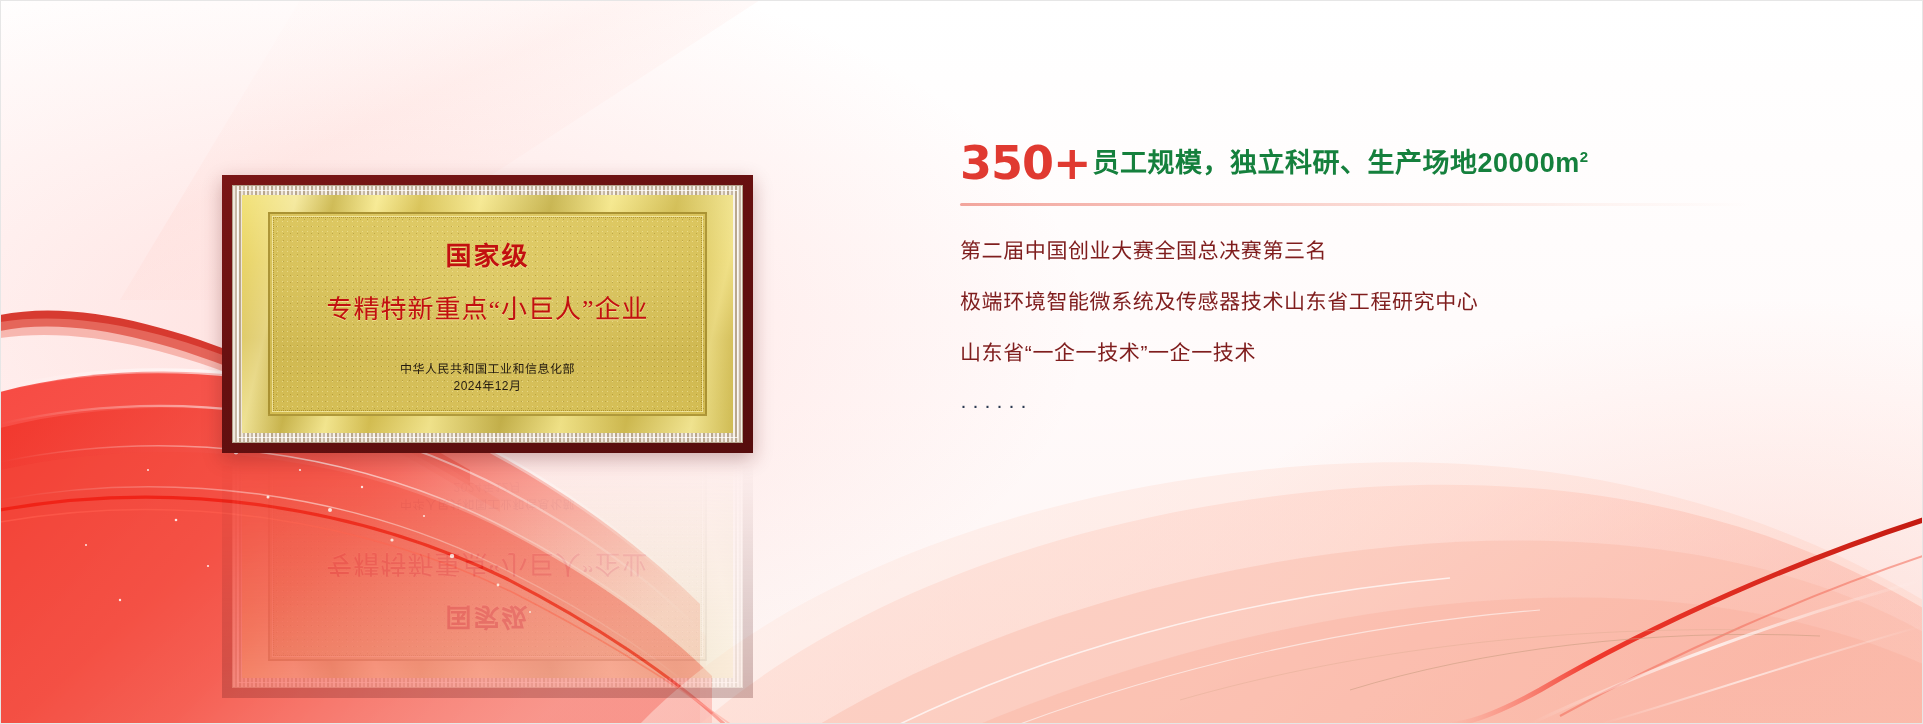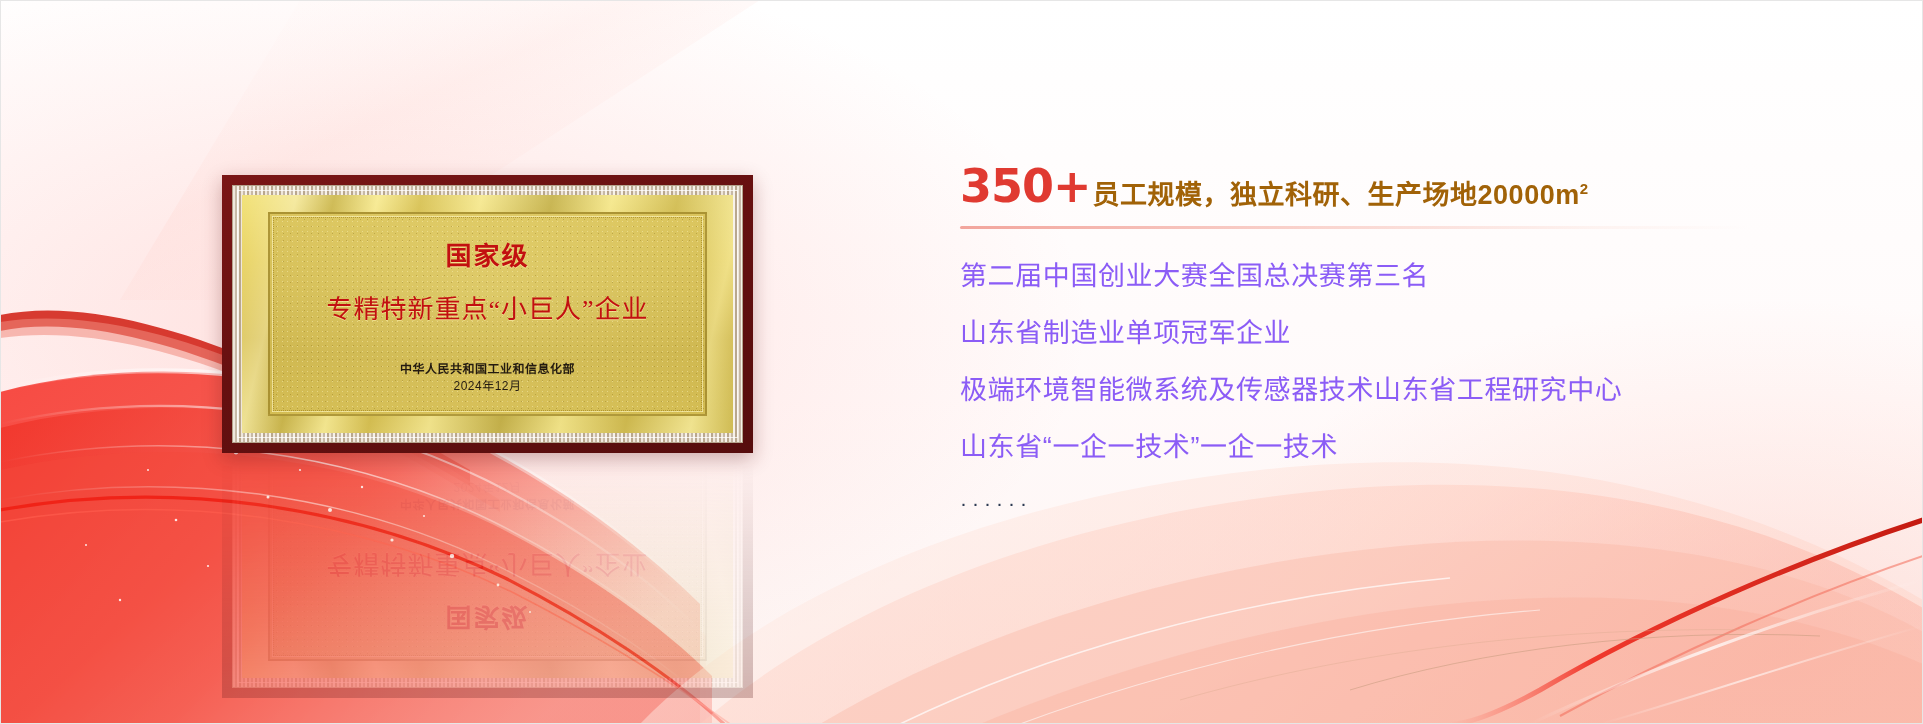--- a/index.html
+++ b/index.html
@@ -115,21 +115,21 @@
   }
   .pl-t2 {
     margin-top:16px;
     font-family:"Liberation Serif","DejaVu Serif",serif;
     font-weight:400; font-size:26px; letter-spacing:1px;
     color:#c21010; text-shadow:0 1px 0 rgba(255,240,170,.6);
     white-space:nowrap;
   }
   .pl-sub {
     margin-top:34px;
-    font-size:12px; color:#231a10; letter-spacing:.5px;font-weight:bold;
+    font-size:12px; color:#231a10; letter-spacing:.5px;
   }
   .pl-date {
     margin-top:0;
     font-size:12px; color:#231a10; letter-spacing:.5px;
   }
 
   
   .plaque-reflect {
     position:absolute;
     left:222px; top:458px;
@@ -146,48 +146,48 @@
   .plaque-reflect .plaque { height:278px; }
 
   
   .text-col {
     position:absolute;
     left:960px; top:140px;
     width:900px;
     z-index:8;
   }
   .headline {
-    display:flex; align-items:flex-end; white-space:nowrap;margin-top:23px;
+    display:flex; align-items:center; white-space:nowrap;
   }
   .hl-num {
     font-size:46px; font-weight:700; letter-spacing:-1px;
     color:#e03a31; line-height:1;
     font-family:"DejaVu Sans","Liberation Sans",sans-serif;
   }
   .hl-rest {
-    font-size:27px; font-weight:600; color:#a16207;
+    font-size:27px; font-weight:600; color:#15803d;
     line-height:1; letter-spacing:.5px;
     margin-left:2px;
   }
   .hl-sup { font-size:15px; vertical-align:super; }
 
   .hl-rule {
     margin-top:17px;
     width:790px; height:3px;
     background:linear-gradient(90deg,
       rgba(240,150,140,0.85) 0%,
       rgba(246,185,175,0.60) 45%,
       rgba(250,215,205,0.25) 80%,
       rgba(255,255,255,0) 100%);
     border-radius:2px;
   }
 
   .honor-list { margin-top:34px; }
   .honor-item {
-    font-size:27px; color:#8b5cf6;
+    font-size:21px; color:#7f1d1d;
     line-height:1; letter-spacing:.6px;
     margin-bottom:30px; white-space:nowrap;
   }
   .honor-dots {
     color:#2c3a52; font-size:21px; letter-spacing:5px;
   }
 
   
   .edge {
     position:absolute; inset:0;
@@ -328,21 +328,20 @@
 
     <div class="headline">
       <span class="hl-num">350+</span>
       <span class="hl-rest"><span>员工规模，独立科研、生产场地20000m</span><sup class="hl-sup">2</sup></span>
     </div>
 
     <div class="hl-rule"></div>
 
     <div class="honor-list">
       <div class="honor-item">第二届中国创业大赛全国总决赛第三名</div>
-      <div class="honor-item">山东省制造业单项冠军企业</div>
       <div class="honor-item">极端环境智能微系统及传感器技术山东省工程研究中心</div>
       <div class="honor-item">山东省“一企一技术”一企一技术</div>
       <div class="honor-dots">······</div>
     </div>
 
   </div>
 
   <div class="edge"></div>
 </div>
 

